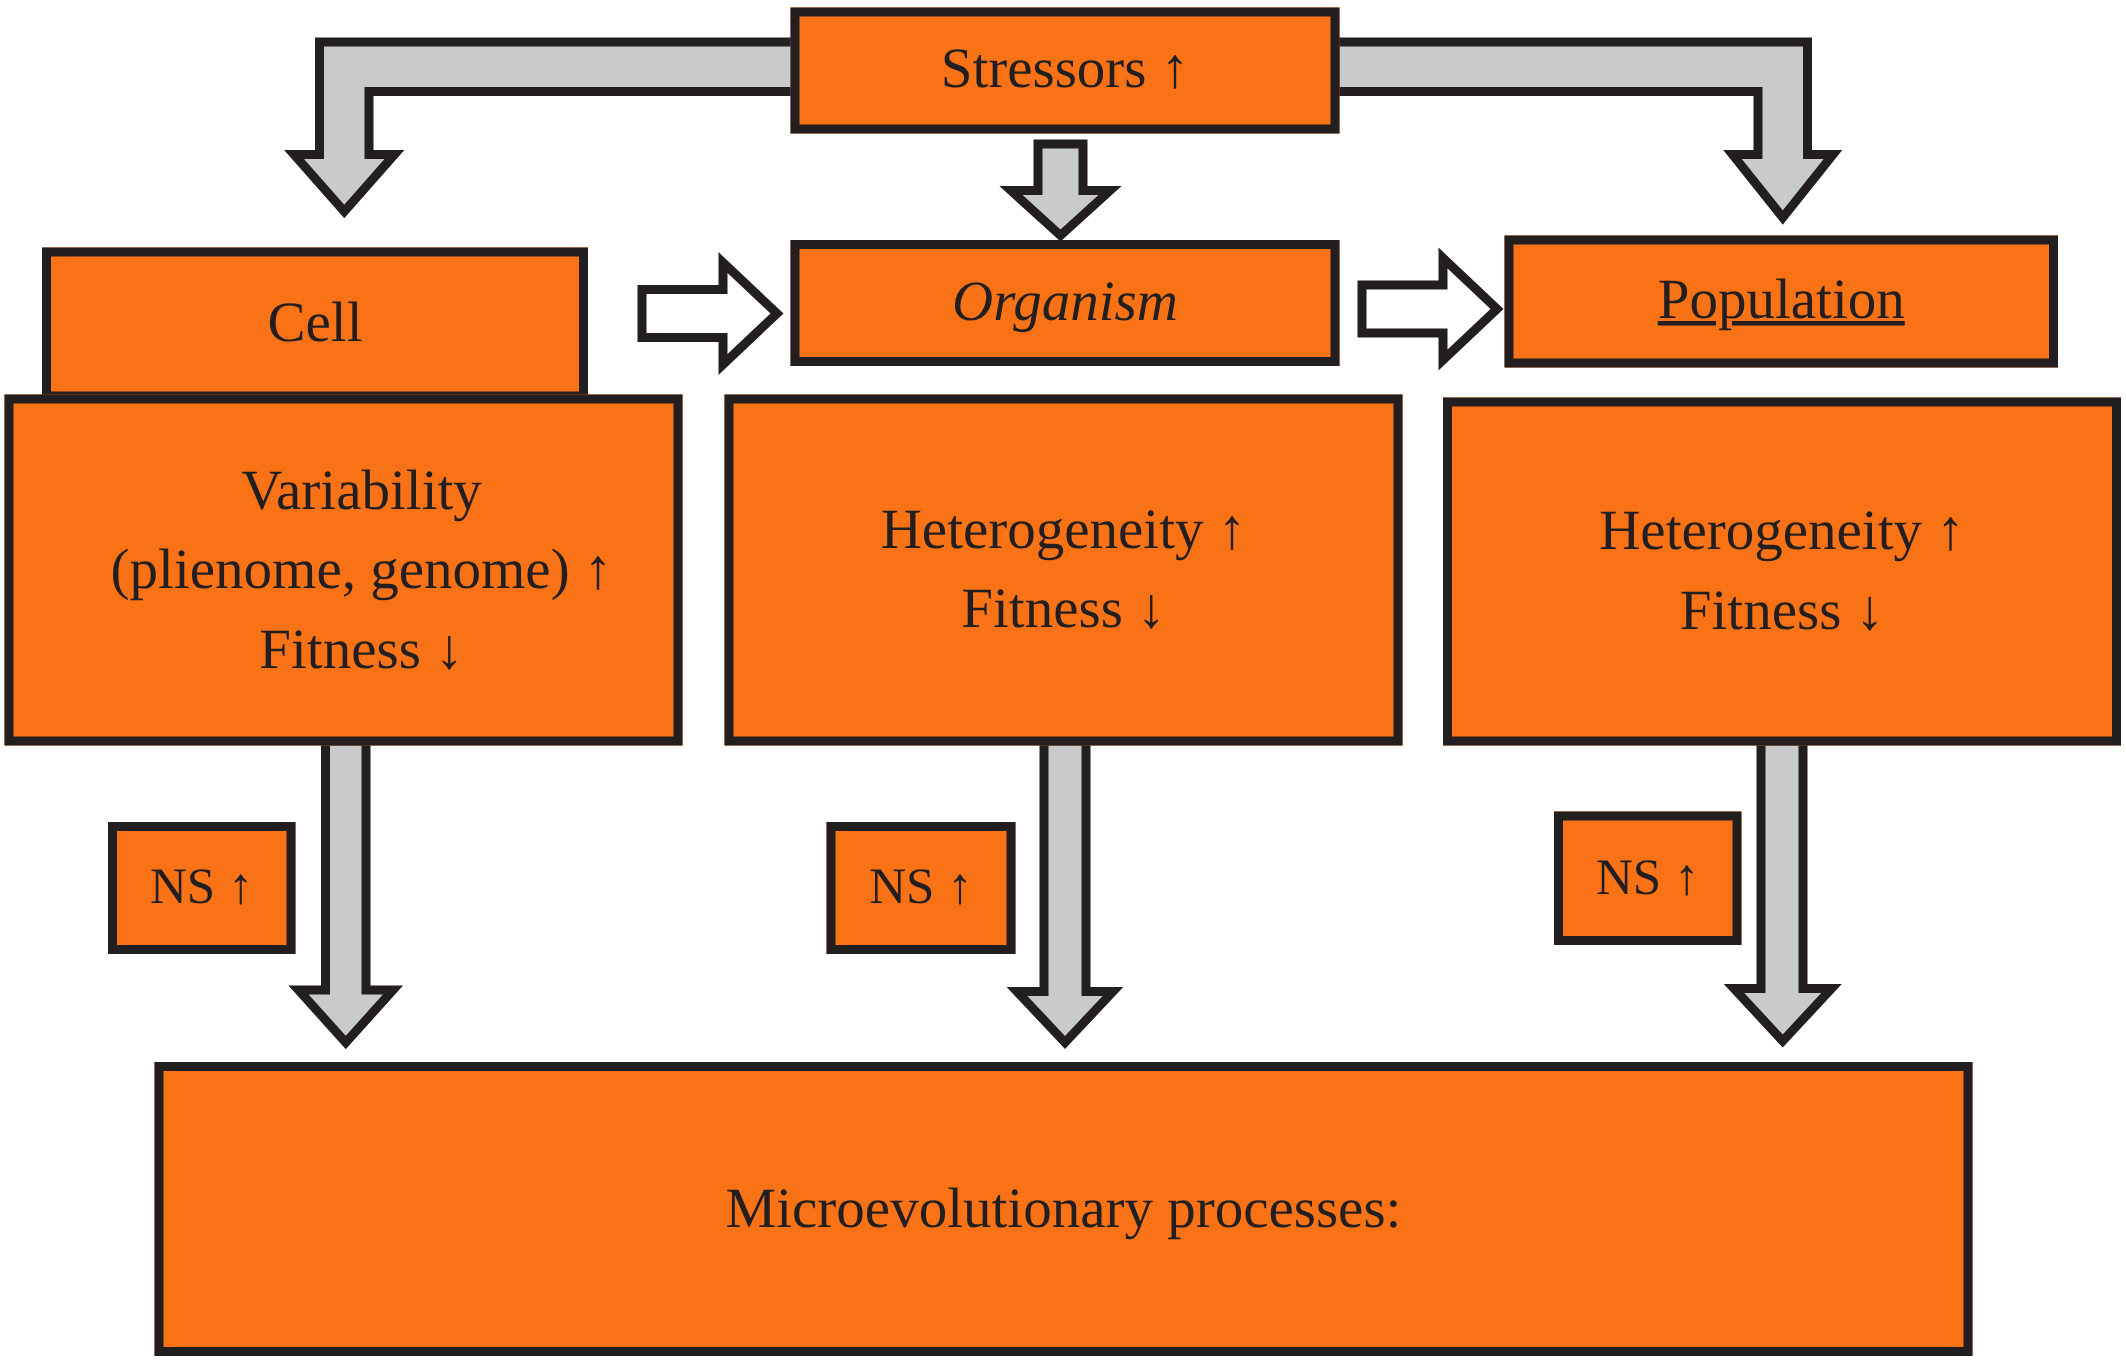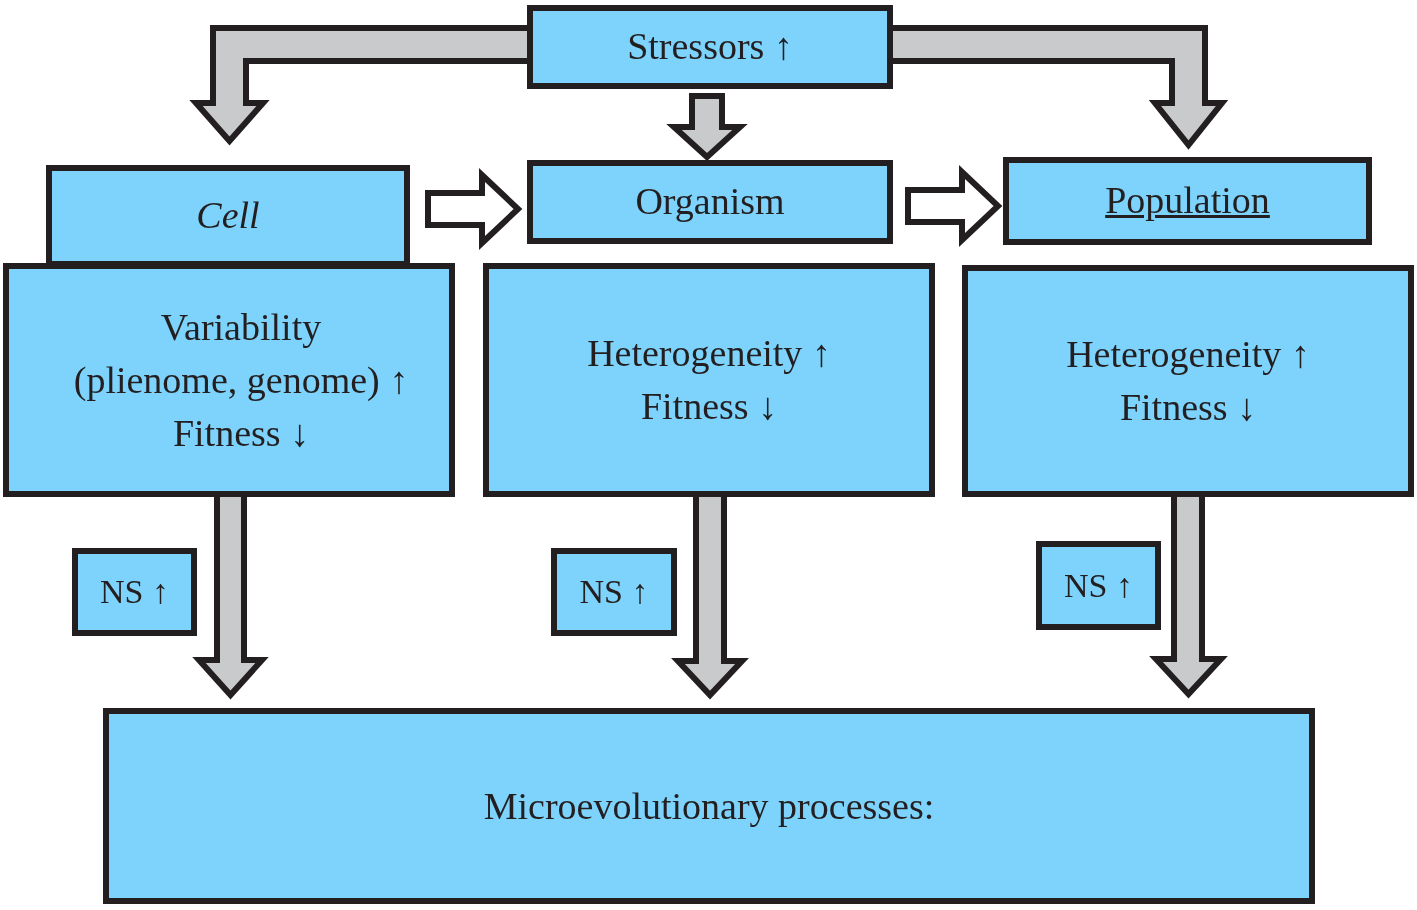--- a/index.html
+++ b/index.html
@@ -30,37 +30,37 @@
   }
   .arrow-white {
     fill: #ffffff;
     stroke: #231f20;
     stroke-width: 6;
     stroke-linejoin: miter;
   }
   .box {
     position: absolute;
     box-sizing: border-box;
-    background: #7dd3fc;
+    background: #f97316;
     border: 6px solid #231f20;
     display: flex;
     flex-direction: column;
     align-items: center;
     justify-content: center;
     text-align: center;
     z-index: 1;
   }
   .level-label { font-size: 38px; line-height: 1.1; }
   .effect-line { font-size: 38px; line-height: 53px; white-space: nowrap; }
   .ns-label { font-size: 34px; line-height: 1.1; white-space: nowrap; }
   .outcome-line { font-size: 38px; line-height: 58px; white-space: nowrap; }
 
   #box-stressors      { left: 527px;  top: 5px;   width: 366px;  height: 84px; }
-  #box-cell           { left: 46px;   top: 165px; width: 364px;  height: 102px; font-style: italic; }
-  #box-organism       { left: 527px;  top: 160px; width: 366px;  height: 84px; }
+  #box-cell           { left: 28px;   top: 165px; width: 364px;  height: 102px; }
+  #box-organism       { left: 527px;  top: 160px; width: 366px;  height: 84px; font-style: italic; }
   #box-population     { left: 1003px; top: 157px; width: 369px;  height: 88px; text-decoration: underline; }
   #box-eff-cell       { left: 3px;    top: 263px; width: 452px;  height: 234px; padding-left: 24px; }
   #box-eff-organism   { left: 483px;  top: 263px; width: 452px;  height: 234px; }
   #box-eff-population { left: 962px;  top: 265px; width: 452px;  height: 232px; }
   #box-ns-cell        { left: 72px;   top: 548px; width: 125px;  height: 88px; }
   #box-ns-organism    { left: 551px;  top: 548px; width: 126px;  height: 88px; }
   #box-ns-population  { left: 1036px; top: 541px; width: 125px;  height: 89px; }
   #box-outcome        { left: 103px;  top: 708px; width: 1212px; height: 196px; }
 </style>
 </head>

